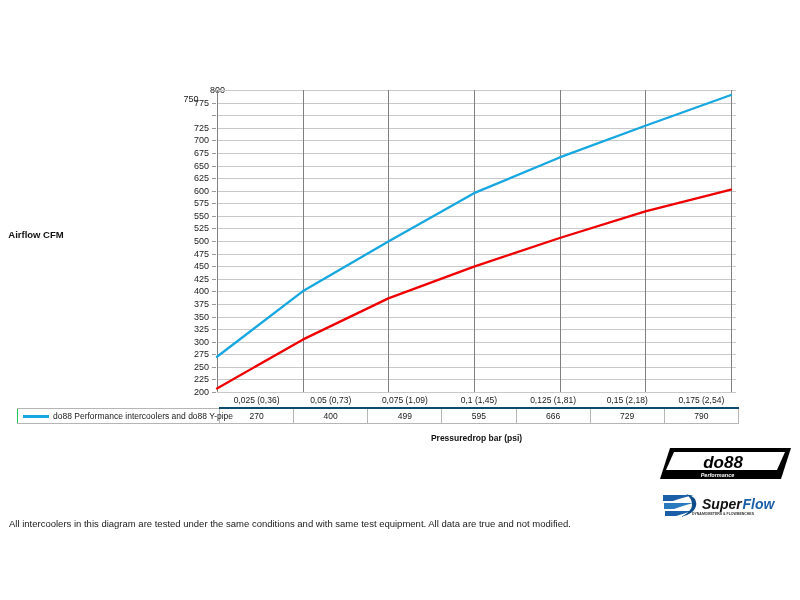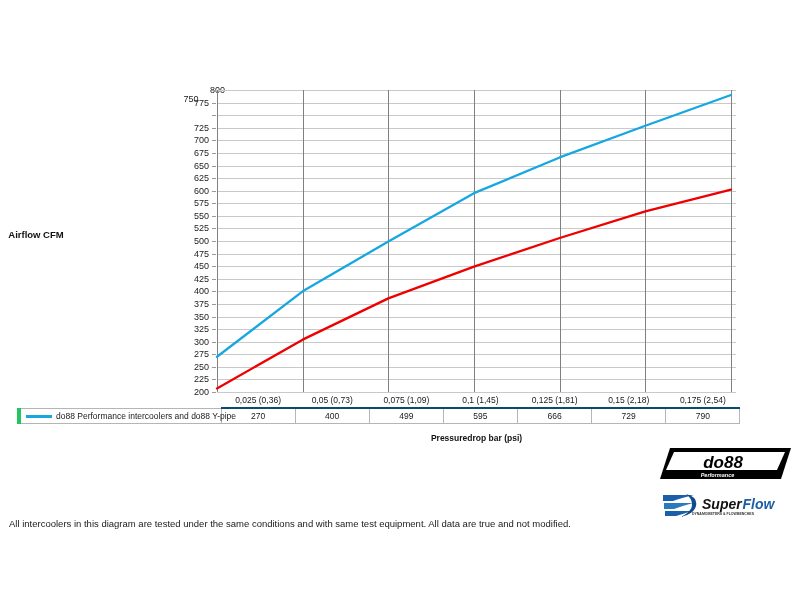--- a/index.html
+++ b/index.html
@@ -76,21 +76,21 @@
     height: 14px;
     font-weight: normal;
     text-align: center;
     vertical-align: middle;
   }
   #data-table .lblcell {
     width: 200px;
     text-align: left;
     padding-left: 2px;
     white-space: nowrap;
-    border-left: 4px solid #22c55e;
+    border-left: 1px solid #22c55e;
   }
   #data-table .headrow td { border-top: none; border-left: none; border-right: none; }
   #data-table .headrow td.lblcell { border: none; }
   #data-table .headrow td.catcell { border-bottom: 2px solid #0c4a6e; }
   .legend-swatch {
     display: inline-block;
     width: 26px; height: 3px;
     vertical-align: middle;
     margin-right: 4px; margin-left: 3px;
   }

